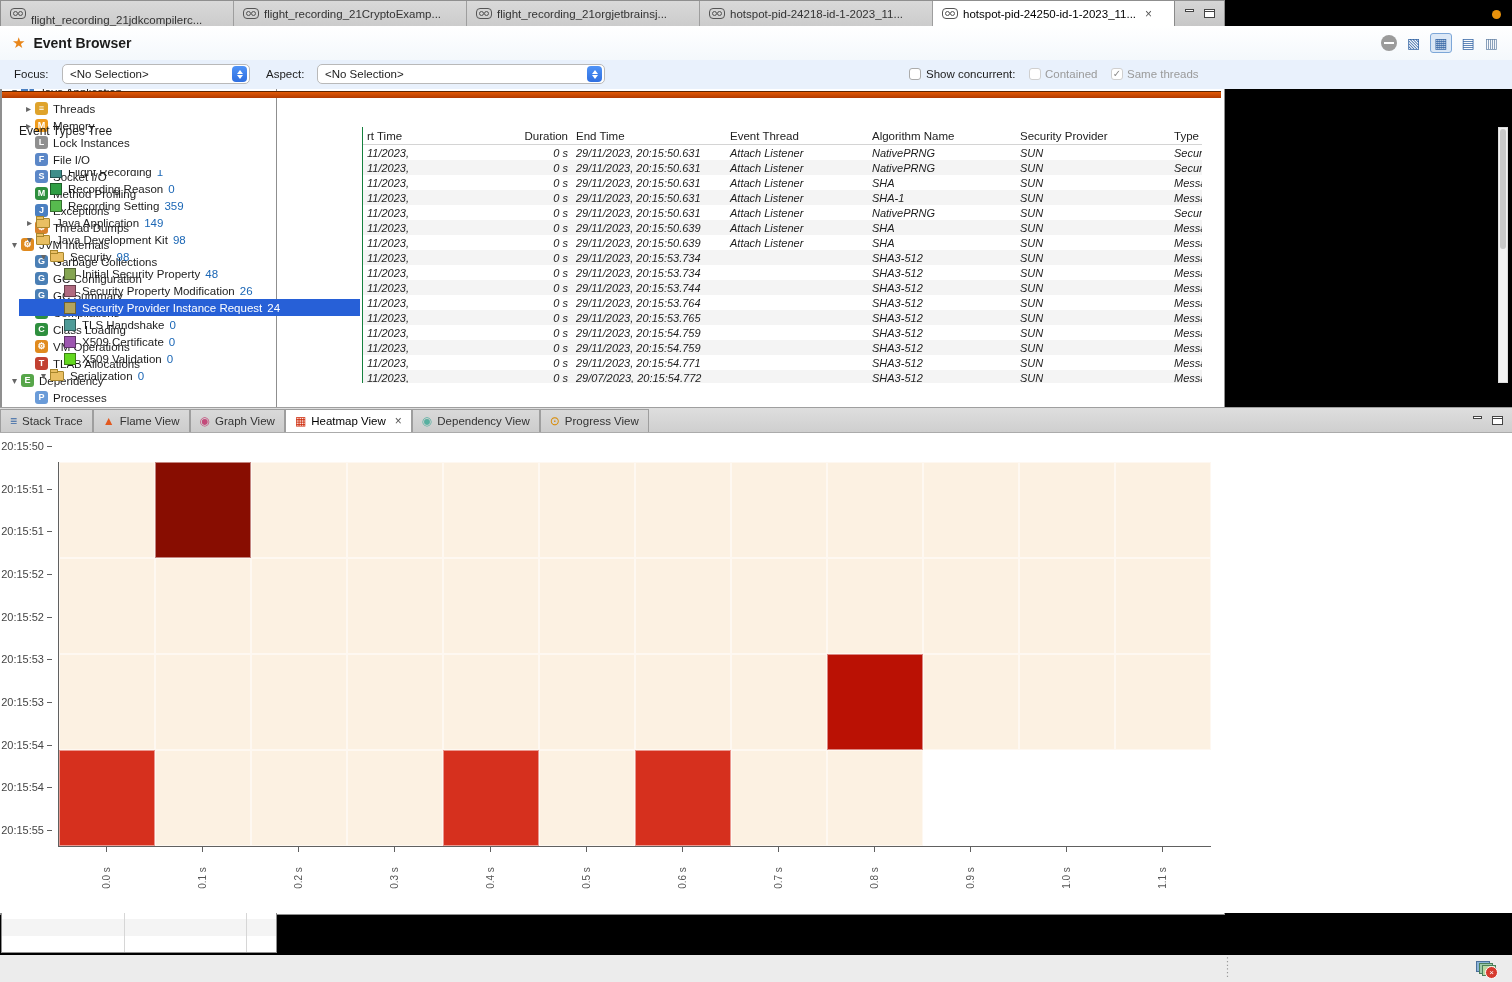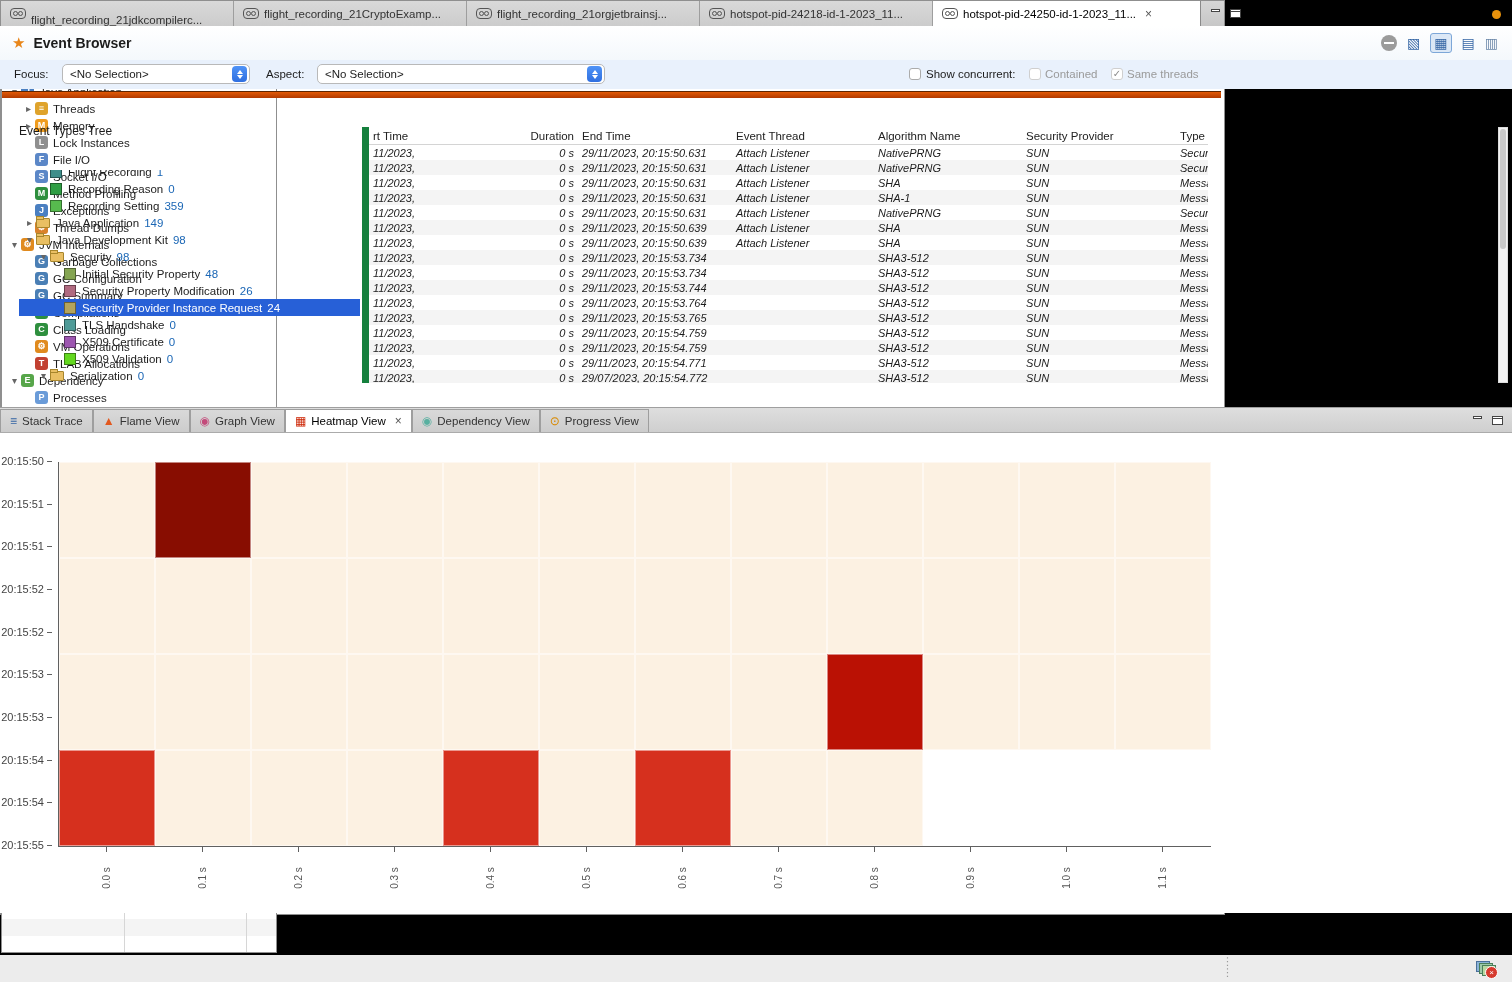--- a/index.html
+++ b/index.html
@@ -39,21 +39,21 @@
   .prow{display:grid;grid-template-columns:122px 121px 1fr;height:17px;align-items:center;}
   .prow:nth-child(odd){background:#f4f4f4;}
   .pfield{display:flex;align-items:center;gap:4px;padding-left:3px;overflow:hidden;white-space:nowrap;}
   .pval{padding-left:4px;overflow:hidden;white-space:nowrap;}
   .picon{width:13px;text-align:center;font-size:10px;flex:none;}
   .props-fill{position:absolute;left:0;right:0;bottom:0;background:repeating-linear-gradient(180deg,#fff 0 17px,#f4f4f4 17px 34px);}
   .pcol-div{position:absolute;top:25px;bottom:0;width:1px;background:#d6d6d6;}
   
   #editor{left:283px;top:37px;width:1225px;height:915px;background:#fff;border:1px solid #8f8f8f;box-sizing:border-box;}
   #editor-tabs .tab{width:233px;flex:none;}
-  #editor-tabs .tab[data-active="true"]{width:268px;text-align:center;}
+  #editor-tabs .tab[data-active="true"]{width:242px;text-align:center;}
   #eb-header{position:absolute;left:0;top:26px;width:100%;height:34px;background:linear-gradient(#ffffff,#f4f8fc);
              display:flex;align-items:center;}
   #eb-title{font-size:14px;font-weight:bold;margin-left:8px;}
   #eb-star{color:#e8861a;font-size:15px;margin-left:12px;}
   .hdr-icons{margin-left:auto;display:flex;align-items:center;gap:10px;padding-right:14px;}
   .circle-minus{width:16px;height:16px;border-radius:50%;background:#9b9b9b;position:relative;}
   .circle-minus::after{content:"";position:absolute;left:3px;right:3px;top:7px;height:2px;background:#fff;}
   .hbtn{font-size:14px;line-height:1;color:#3465a4;}
   .hbtn.pressed{border:1px solid #7da7d8;background:#dce8f6;border-radius:3px;padding:2px 3px;}
   #focus-row{position:absolute;left:0;top:60px;width:100%;height:29px;background:#e9f1fc;display:flex;align-items:center;}
@@ -82,40 +82,40 @@
   .et-row[data-selected="true"]{background:#2760d7;color:#fff;}
   .et-row[data-selected="true"] .count{color:#fff;}
   .swatch{width:12px;height:12px;border:1px solid rgba(0,0,0,.4);margin-right:6px;flex:none;display:none;box-sizing:border-box;}
   .folder{width:14px;height:10px;background:#e9bf63;border:1px solid #a8862c;border-radius:1px;margin-right:6px;flex:none;
           position:relative;display:none;box-sizing:border-box;}
   .folder::before{content:"";position:absolute;left:-1px;top:-3px;width:6px;height:2px;background:#e9bf63;border:1px solid #a8862c;}
   .et-row[data-kind="swatch"] .swatch{display:block;}
   .et-row[data-kind="folder"] .folder{display:block;}
   .count{color:#1a66b5;margin-left:5px;}
   
-  #ev-table{position:absolute;left:362px;top:127px;width:839px;height:256px;overflow:hidden;border-left:7px solid #15803d;}
+  #ev-table{position:absolute;left:362px;top:127px;width:839px;height:256px;overflow:hidden;border-left:1px solid #15803d;}
   .ev-head,.ev-row{display:grid;grid-template-columns:59px 150px 154px 142px 148px 154px 1fr;align-items:center;}
   .ev-head{height:17px;border-bottom:1px solid #d4d4d4;color:#222;}
   .ev-head span{padding:0 4px;white-space:nowrap;overflow:hidden;}
   .ev-head span:nth-child(2){text-align:right;}
   .ev-row{height:15px;font-size:11px;font-style:italic;}
   .ev-row:nth-child(even){background:#f4f4f4;}
   .ev-row span{padding:0 4px;white-space:nowrap;overflow:hidden;}
   .ev-row .dur{text-align:right;}
   #ev-scroll{position:absolute;right:4px;top:127px;width:10px;height:256px;background:#f2f2f2;border:1px solid #dcdcdc;box-sizing:border-box;}
   #ev-scroll .thumb{margin:1px;height:120px;background:#c9c9c9;border-radius:4px;}
   
   #view-tabs{position:absolute;left:0;top:407px;width:100%;height:26px;background:linear-gradient(#dedede,#cfcfcf);
              border-top:1px solid #9f9f9f;border-bottom:1px solid #ababab;display:flex;box-sizing:border-box;}
   #view-tabs .tab{border:1px solid #9e9e9e;border-bottom:none;margin-top:1px;}
   #view-tabs .tab[data-active="true"]{background:#fff;}
   .vicon{font-size:12px;line-height:1;}
   
   #chart{position:absolute;left:0;top:433px;width:100%;height:480px;background:#fff;}
-  #hm-ylabels{position:absolute;left:0;top:21px;width:52px;height:398px;display:flex;flex-direction:column;
+  #hm-ylabels{position:absolute;left:0;top:6px;width:52px;height:398px;display:flex;flex-direction:column;
               justify-content:space-between;align-items:flex-end;}
   #hm-ylabels span{height:14px;line-height:14px;font-size:11px;color:#444;position:relative;padding-right:8px;}
   #hm-ylabels span::after{content:"";position:absolute;right:0;top:7px;width:5px;height:1px;background:#606060;}
   #hm-plot{position:absolute;left:58px;top:29px;width:1152px;height:384px;border-left:1px solid #606060;border-bottom:1px solid #606060;box-sizing:content-box;}
   #hm-grid{display:grid;grid-template-columns:repeat(12,96px);grid-auto-rows:96px;}
   .hm-cell{box-shadow:inset 0 0 0 1px rgba(255,255,255,.5);}
   .hm-cell.empty{box-shadow:none;background:transparent;}
   #hm-ticks{position:absolute;left:58px;top:414px;width:1152px;height:6px;display:grid;grid-template-columns:repeat(12,96px);}
   #hm-ticks i{justify-self:center;width:1px;height:5px;background:#606060;}
   #hm-xlabels{position:absolute;left:58px;top:421px;width:1152px;height:48px;display:grid;grid-template-columns:repeat(12,96px);}

